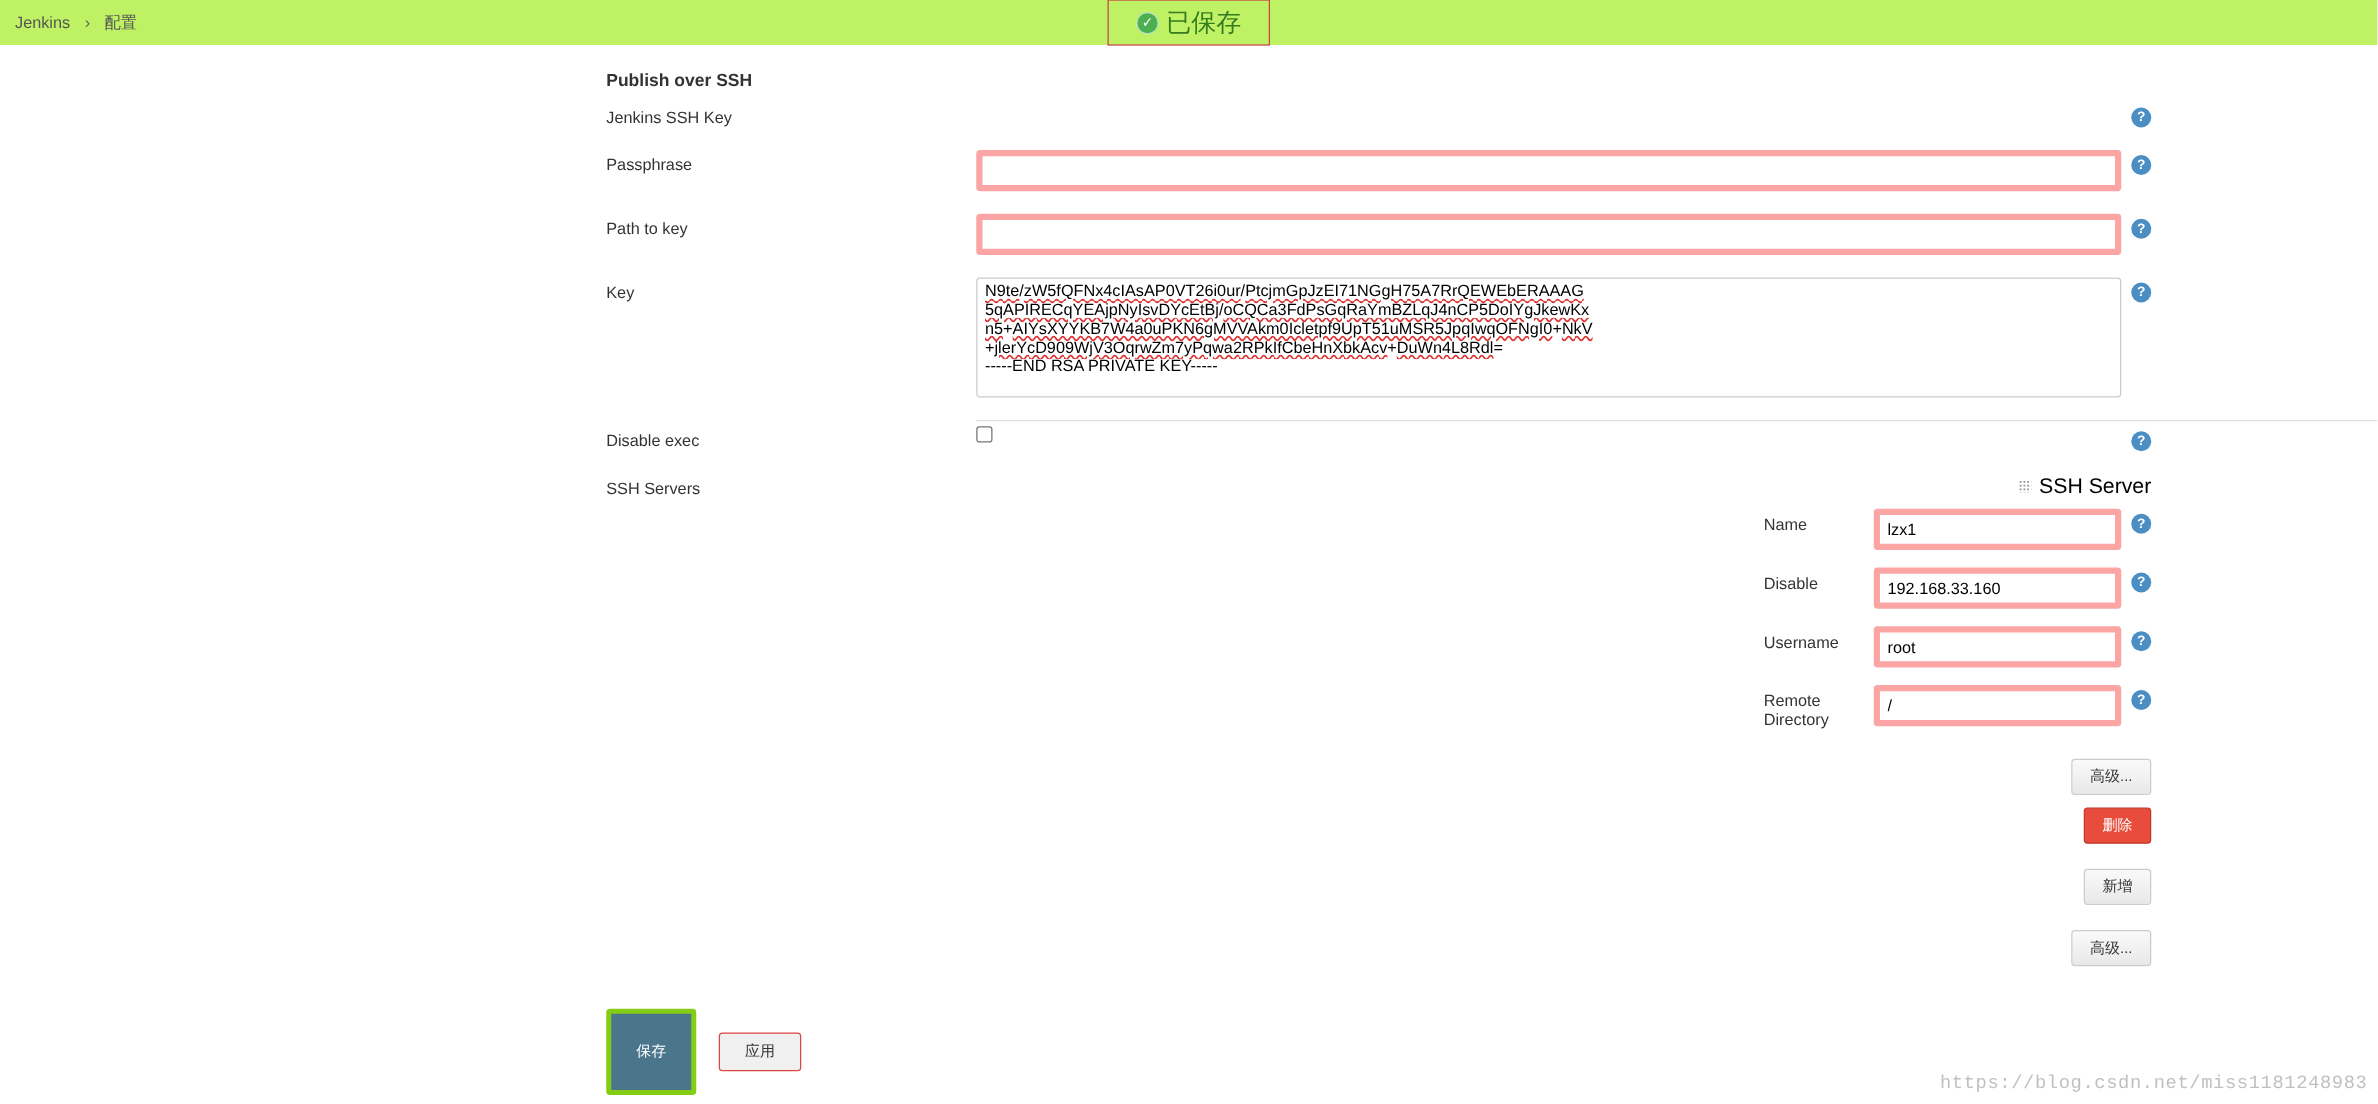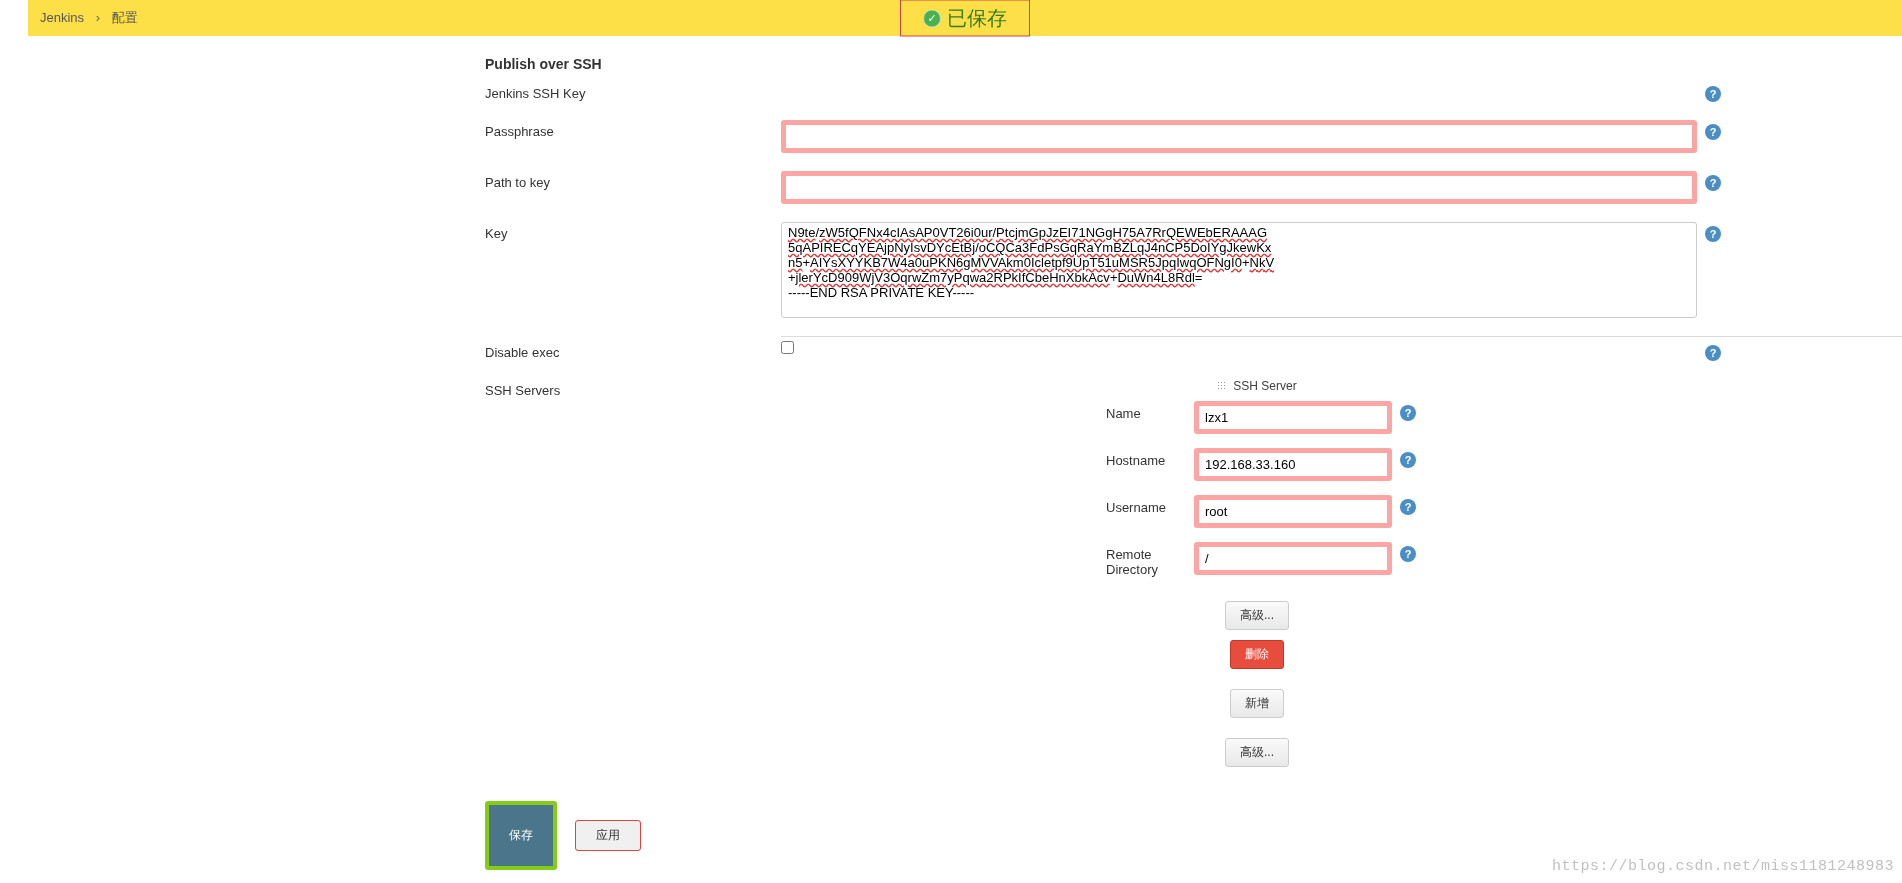--- a/index.html
+++ b/index.html
@@ -7,27 +7,26 @@
       margin: 0;
       padding: 0;
     }
     body {
       font-family: Arial, "Microsoft YaHei", sans-serif;
       font-size: 13px;
       color: #333;
       background: #fff;
     }
     .top-banner {
-      background: #fde047;
+      background: #bef264;
       height: 36px;
       position: relative;
       display: flex;
       align-items: center;
       padding-left: 12px;
-      margin-left: 28px;
     }
     .breadcrumb {
       font-size: 13px;
       color: #555;
     }
     .breadcrumb a {
       color: #555;
       text-decoration: none;
     }
     .breadcrumb-sep {
@@ -93,21 +92,21 @@
       margin-bottom: 18px;
     }
     .label-col {
       width: 296px;
       padding-top: 4px;
       color: #333;
     }
     .field-col {
       flex: 1;
       display: flex;
-      align-items: center;
+      align-items: flex-end;
     }
     input[type="text"],
     input[type="password"],
     textarea {
       width: 100%;
       border: 5px solid #fca5a5;
       border-radius: 3px;
       padding: 4px 6px;
       font-size: 13px;
       font-family: inherit;
@@ -144,22 +143,22 @@
       margin-bottom: 8px;
     }
     .drag-handle {
       width: 10px;
       height: 10px;
       background-image: radial-gradient(circle, #999 1px, transparent 1px);
       background-size: 3px 3px;
       cursor: move;
     }
     .ssh-server-title {
-      font-size: 12px;
-      color: #404040;
+      font-size: 17px;
+      color: #000000;
     }
     .sub-row {
       display: flex;
       align-items: flex-start;
       margin-bottom: 14px;
     }
     .sub-label {
       width: 96px;
       padding-top: 5px;
       padding-left: 8px;
@@ -332,21 +331,21 @@
 
         <div class="sub-row">
           <div class="sub-label">Name</div>
           <div class="sub-field">
             <input type="text" value="lzx1" style="">
             <span class="help-icon">?</span>
           </div>
         </div>
 
         <div class="sub-row">
-          <div class="sub-label">Hostname</div>
+          <div class="sub-label">Disable</div>
           <div class="sub-field">
             <input type="text" value="192.168.33.160" style="">
             <span class="help-icon">?</span>
           </div>
         </div>
 
         <div class="sub-row">
           <div class="sub-label">Username</div>
           <div class="sub-field">
             <input type="text" value="root" style="">

